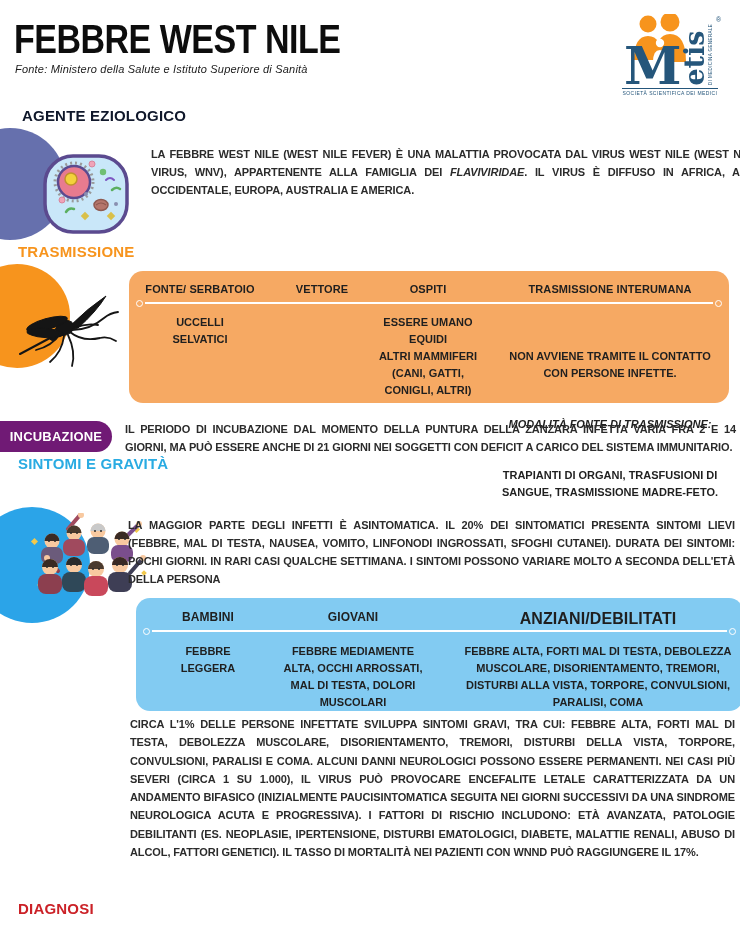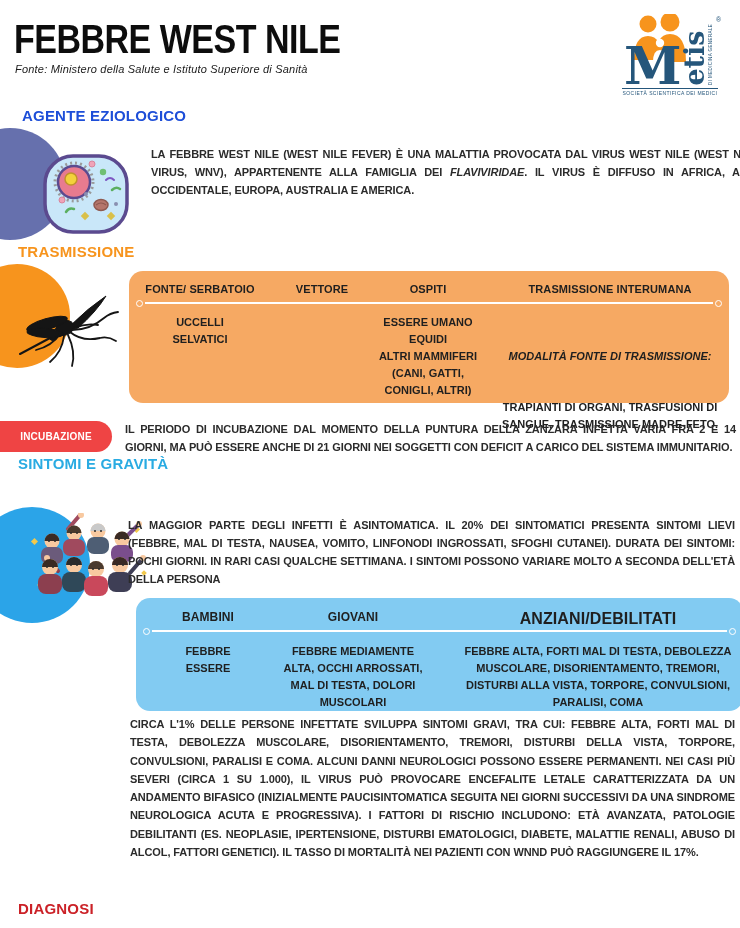--- a/index.html
+++ b/index.html
@@ -42,21 +42,21 @@
   }
   .logo-reg { position:absolute; left:96px; top:4px; font-size:7px; color:#25567B; }
   .logo-sub {
     position:absolute; left:2px; top:76px; width:96px;
     font-size:5px; color:#25567B; letter-spacing:0.4px; text-align:center;
     border-top:1px solid #25567B; padding-top:1px; white-space:nowrap;
   }
 
   
   .heading { position:absolute; font-size:15px; font-weight:bold; letter-spacing:0.2px; white-space:nowrap; }
-  .h-agente { left:22px; top:107px; color:#1d4ed8; }
+  .h-agente { left:22px; top:107px; color:#0f172a; }
   .h-trasm  { left:18px; top:243px; color:#F7941D; }
   .h-sintomi{ left:18px; top:455px; color:#29ABE2; }
   .h-diagnosi{ left:18px; top:900px; color:#CB2127; }
 
   
   .para {
     position:absolute; left:128px; width:607px;
     font-size:11px; font-weight:bold; color:#2b2b2b;
     line-height:18px; letter-spacing:-0.1px; text-align:justify;
   }
@@ -69,22 +69,22 @@
   
   .circle { position:absolute; border-radius:50%; }
   .c-purple { left:-46px; top:128px; width:112px; height:112px; background:#6670AD; }
   .c-orange { left:-36px; top:264px; width:106px; height:104px; background:#F7941D; }
   .c-blue   { left:-26px; top:507px; width:116px; height:116px; background:#2BA4E8; }
   .icon-abs { position:absolute; }
 
   
   .badge {
     position:absolute; left:0; top:421px; width:112px; height:31px;
-    background:#ef4444; border-radius:0 16px 16px 0;
-    color:#ffffff; font-size:10px; font-weight:bold; letter-spacing:0.2px;
+    background:#701a75; border-radius:0 16px 16px 0;
+    color:#ffffff; font-size:13px; font-weight:bold; letter-spacing:0.2px;
     display:flex; align-items:center; justify-content:center;
   }
 
   
   .tbl { position:absolute; border-radius:14px; }
   .tbl-orange { left:129px; top:271px; width:600px; height:132px; background:#F6A963; }
   .tbl-blue   { left:136px; top:598px; width:607px; height:113px; background:#82CBF2; border-radius:14px; }
 
   .thead, .tcell {
     position:absolute; transform:translateX(-50%);
@@ -185,20 +185,22 @@
     <div class="thead" style="left:481px; top:12px;">TRASMISSIONE INTERUMANA</div>
     <div class="divider div-orange"></div>
     <div class="tcell" style="left:71px; top:43px;">UCCELLI
 SELVATICI</div>
     <div class="tcell" style="left:299px; top:43px;">ESSERE UMANO
 EQUIDI
 ALTRI MAMMIFERI
 (CANI, GATTI,
 CONIGLI, ALTRI)</div>
     <div class="tcell" style="left:481px; top:43px;">
+      <span>NON AVVIENE TRAMITE IL CONTATTO
+CON PERSONE INFETTE.</span>
       <span class="ital">MODALITÀ FONTE DI TRASMISSIONE:</span>
       <span>TRAPIANTI DI ORGANI, TRASFUSIONI DI
 SANGUE, TRASMISSIONE MADRE-FETO.</span>
     </div>
   </div>
 
   <div class="badge">INCUBAZIONE</div>
   <div class="para p-incub">IL PERIODO DI INCUBAZIONE DAL MOMENTO DELLA PUNTURA DELLA ZANZARA INFETTA VARIA FRA 2 E 14 GIORNI, MA PUÒ ESSERE ANCHE DI 21 GIORNI NEI SOGGETTI CON DEFICIT A CARICO DEL SISTEMA IMMUNITARIO.</div>
 
   <div class="heading h-sintomi">SINTOMI E GRAVITÀ</div>
@@ -278,21 +280,21 @@
     </g>
   </svg>
   <div class="para p-sintomi">LA MAGGIOR PARTE DEGLI INFETTI È ASINTOMATICA. IL 20% DEI SINTOMATICI PRESENTA SINTOMI LIEVI (FEBBRE, MAL DI TESTA, NAUSEA, VOMITO, LINFONODI INGROSSATI, SFOGHI CUTANEI). DURATA DEI SINTOMI: POCHI GIORNI. IN RARI CASI QUALCHE SETTIMANA. I SINTOMI POSSONO VARIARE MOLTO A SECONDA DELL'ETÀ DELLA PERSONA</div>
 
   <div class="tbl tbl-blue">
     <div class="thead" style="left:72px; top:12px; font-size:12px;">BAMBINI</div>
     <div class="thead" style="left:217px; top:12px; font-size:12px;">GIOVANI</div>
     <div class="thead" style="left:462px; top:12px; font-size:16px;">ANZIANI/DEBILITATI</div>
     <div class="divider div-blue"></div>
     <div class="tcell" style="left:72px; top:45px;">FEBBRE
-ESSERE</div>
+LEGGERA</div>
     <div class="tcell" style="left:217px; top:45px;">FEBBRE MEDIAMENTE
 ALTA, OCCHI ARROSSATI,
 MAL DI TESTA, DOLORI
 MUSCOLARI</div>
     <div class="tcell" style="left:462px; top:45px;">FEBBRE ALTA, FORTI MAL DI TESTA, DEBOLEZZA
 MUSCOLARE, DISORIENTAMENTO, TREMORI,
 DISTURBI ALLA VISTA, TORPORE, CONVULSIONI,
 PARALISI, COMA</div>
   </div>
 

